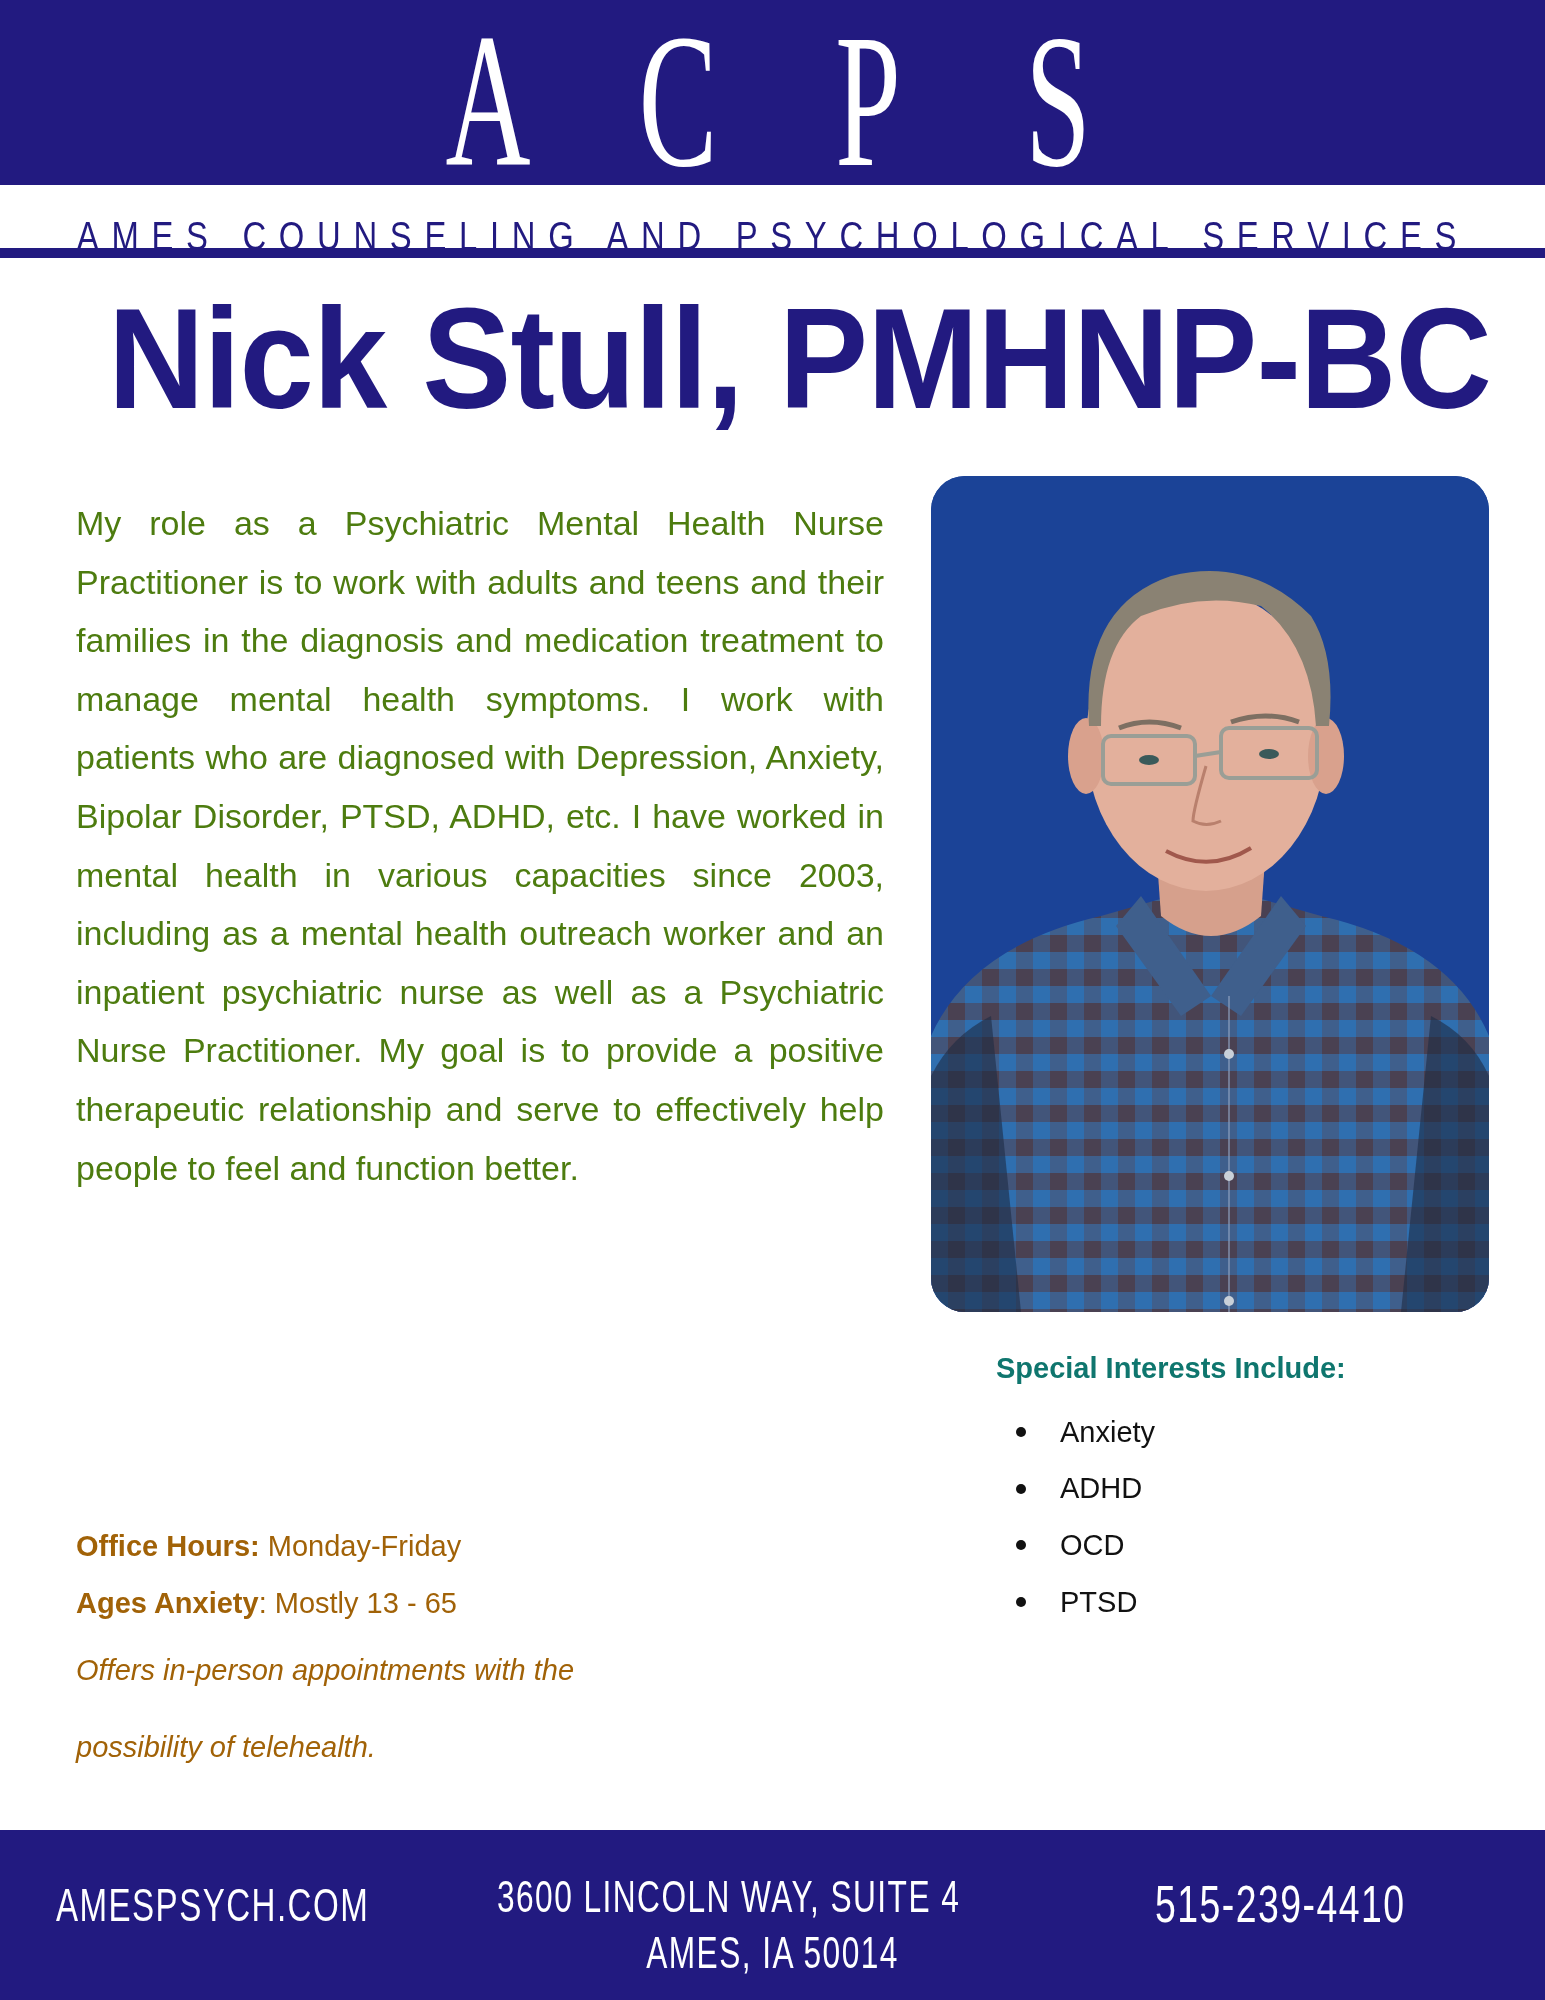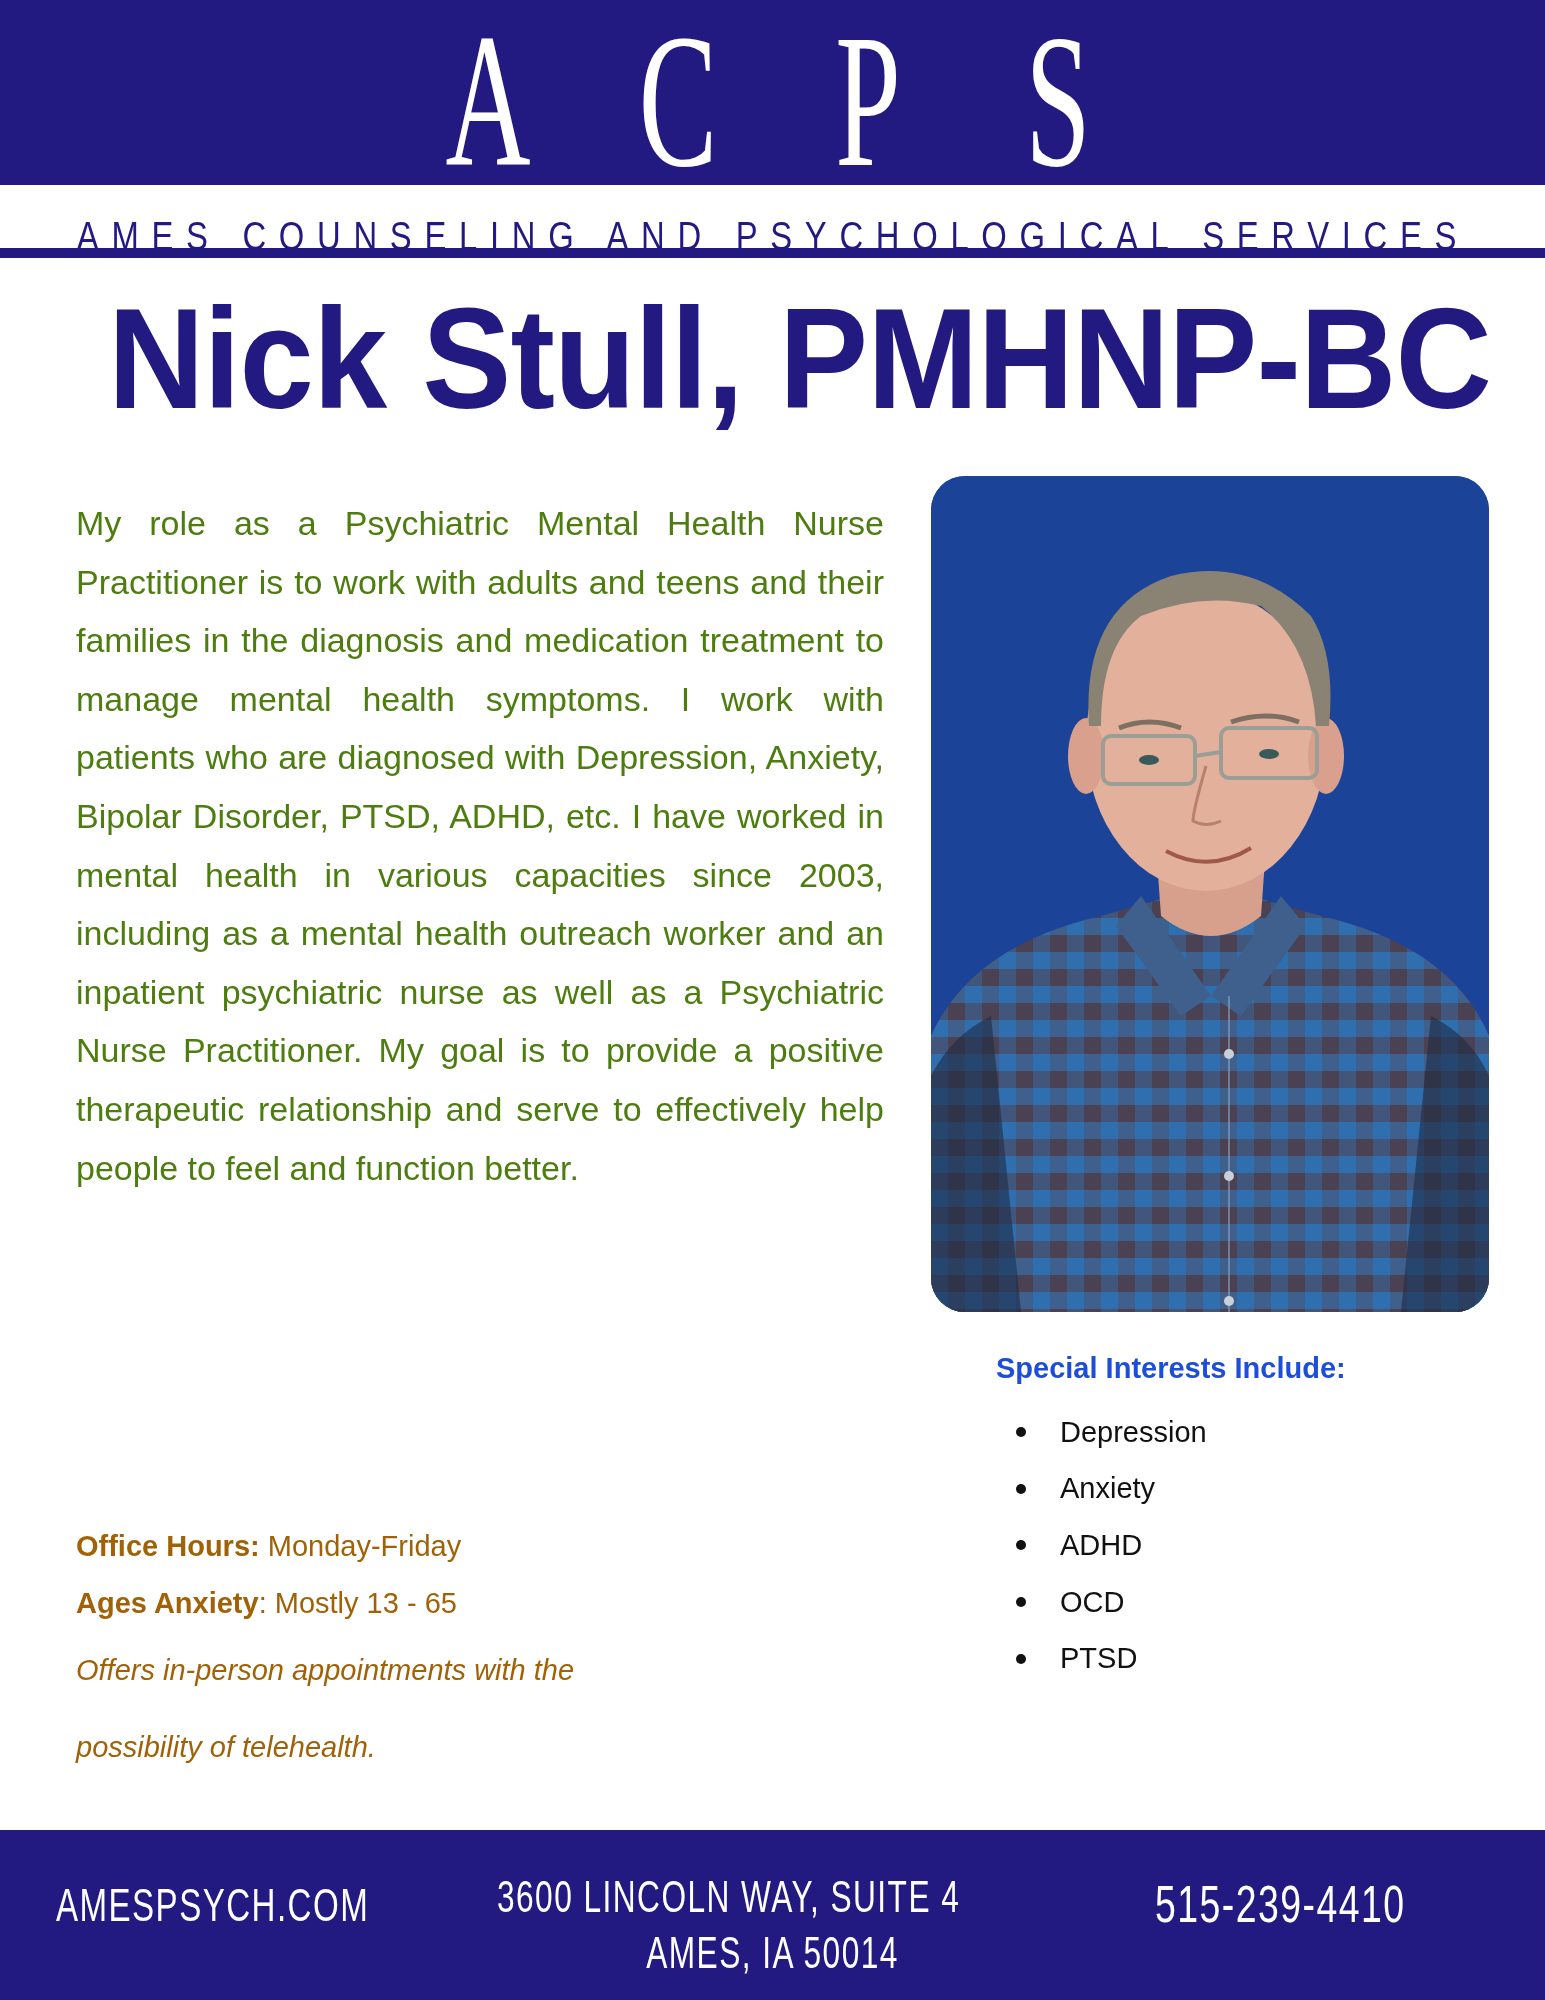--- a/index.html
+++ b/index.html
@@ -75,21 +75,21 @@
     .photo-frame {
       position: absolute; left: 931px; top: 476px; width: 558px; height: 836px;
       border-radius: 34px; overflow: hidden;
       background: #1b4397;
     }
     .photo-frame svg { display: block; width: 558px; height: 836px; }
 
     .interests-heading {
       position: absolute; left: 996px; top: 1352px;
       font-family: "Liberation Sans", sans-serif;
-      font-weight: 700; font-size: 29px; color: #1d4ed8;
+      font-weight: 700; font-size: 29px; color: #0f766e;
     }
     .interests-list {
       position: absolute; left: 1016px; top: 1404px; list-style: none;
     }
     .interests-list li {
       display: flex; align-items: center;
       height: 56.6px;
       font-family: "Liberation Sans", sans-serif;
       font-size: 29px; color: #111111;
     }
@@ -192,24 +192,20 @@
     <path d="M275 290 Q262 335 262 345 Q275 352 290 345" stroke="#b9806d" stroke-width="3" fill="none"></path>
 
     <path d="M235 375 Q278 398 320 372" stroke="#a0584c" stroke-width="4" fill="none"></path>
   </svg>
 </div>
 
 <h2 class="interests-heading">Special Interests Include:</h2>
 <ul class="interests-list">
   <li>
       <span class="bullet"></span>
-      <span>Depression</span>
-    </li>
-  <li>
-      <span class="bullet"></span>
       <span>Anxiety</span>
     </li>
   <li>
       <span class="bullet"></span>
       <span>ADHD</span>
     </li>
   <li>
       <span class="bullet"></span>
       <span>OCD</span>
     </li>

